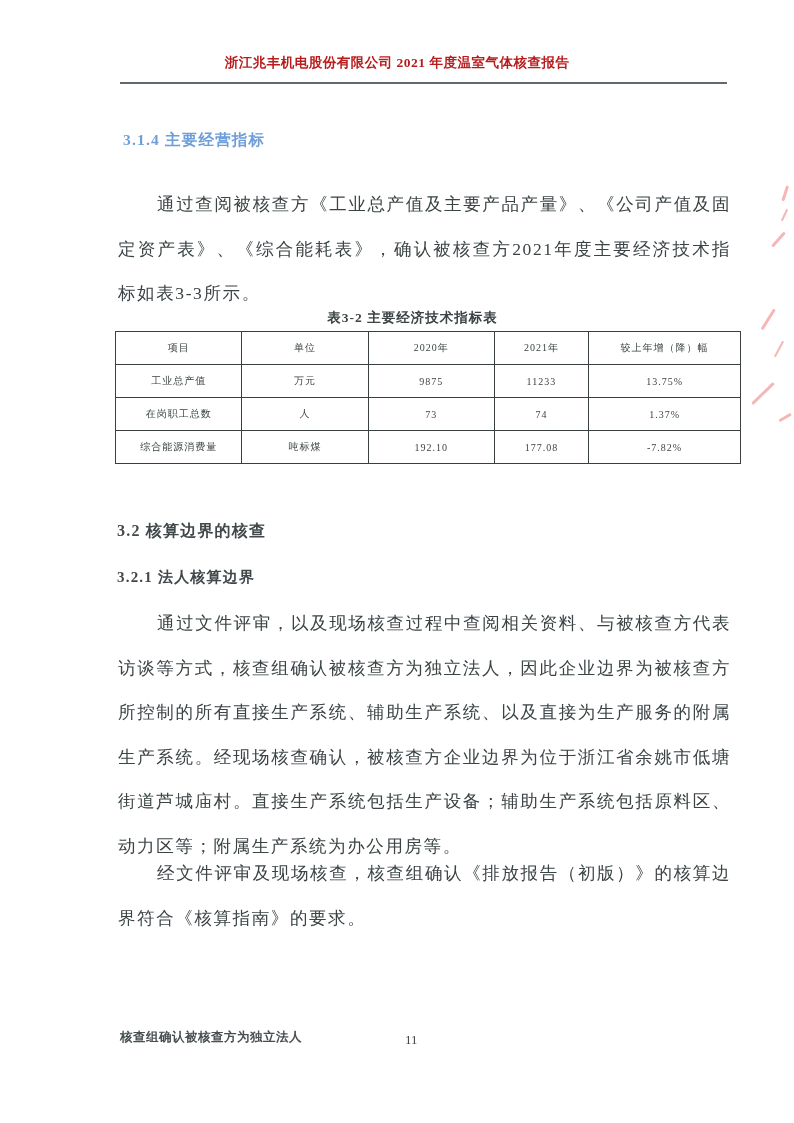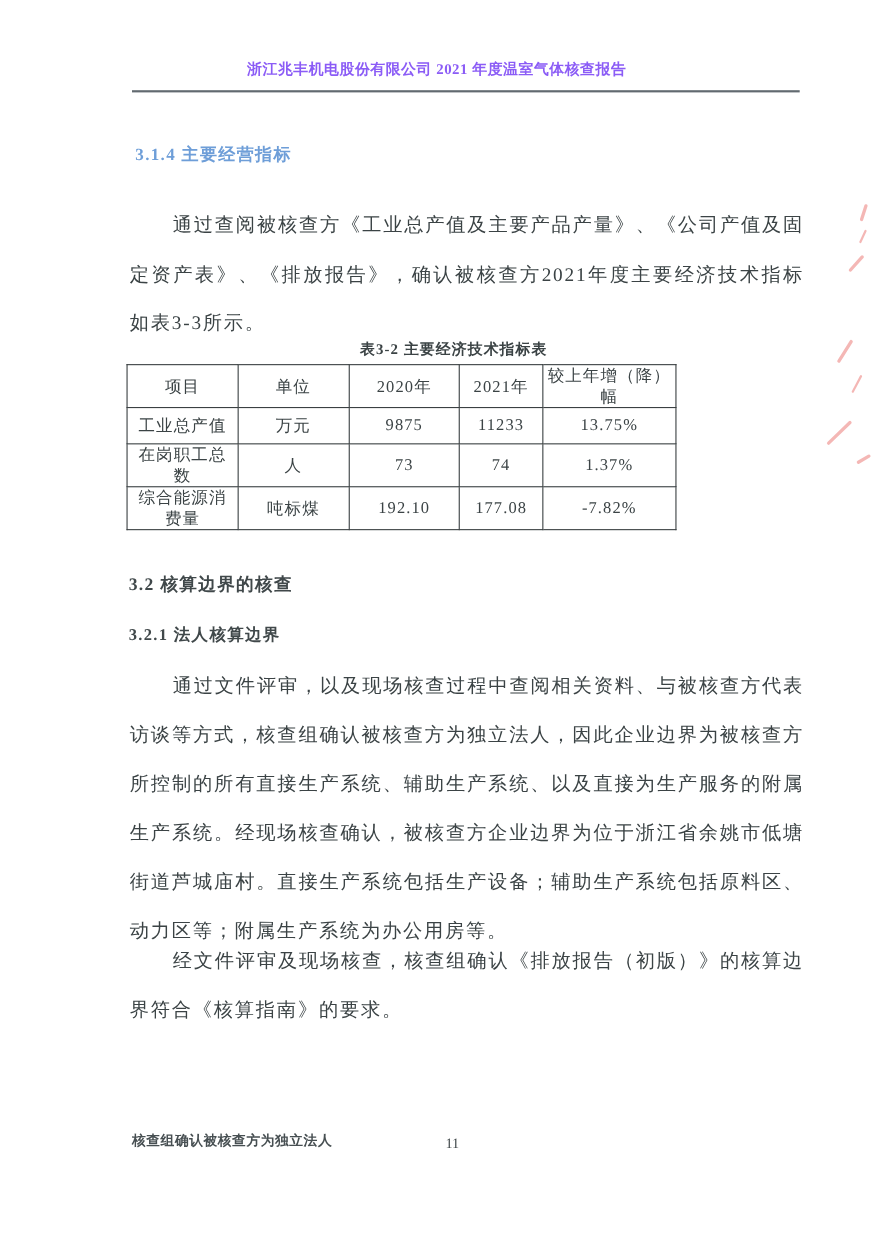--- a/index.html
+++ b/index.html
@@ -9,21 +9,21 @@
     margin:0 auto;
     background:#ffffff;
     overflow:hidden;
     font-family:"Liberation Serif","DejaVu Serif",serif;
     color:#3b4345;
   }
   .header-title {
     position:absolute; top:54px; left:0; width:100%;
     text-align:center;
     font-size:13.5px; font-weight:600;
-    color:#8b5cf6;
+    color:#b91c1c;
     letter-spacing:0.5px;
   }
   .header-rule {
     position:absolute; top:82px; left:120px; right:67px;
     border-top:2px solid #626a70;
   }
   .h-blue {
     position:absolute; left:123px; top:130px;
     font-size:15.5px; font-weight:bold;
     color:#6e9ed8;
@@ -51,24 +51,24 @@
   .p2 { top:601px; }
   .p3 { top:851px; }
   .table-caption {
     position:absolute; left:115px; top:309px; width:595px;
     text-align:center;
     font-size:13.5px; font-weight:bold;
     color:#3b4345;
     letter-spacing:1px;
   }
   table.metrics {
-    position:absolute; left:115px; top:331px; width:500px;
+    position:absolute; left:115px; top:331px; width:626px;
     border-collapse:collapse;
     table-layout:fixed;
-    font-size:15px;
+    font-size:10px;
     color:#3b4345;
   }
   table.metrics td, table.metrics th {
     border:1px solid #3a4042;
     height:32px;
     text-align:center;
     vertical-align:middle;
     font-weight:normal;
     letter-spacing:1px;
     padding:0 2px;
@@ -101,21 +101,21 @@
 </head>
 <body>
 
 <div class="page">
 
   <div class="header-title">浙江兆丰机电股份有限公司 2021 年度温室气体核查报告</div>
   <div class="header-rule"></div>
 
   <div class="h-blue">3.1.4 主要经营指标</div>
 
-  <div class="para p1">通过查阅被核查方《工业总产值及主要产品产量》、《公司产值及固定资产表》、《排放报告》，确认被核查方2021年度主要经济技术指标如表3-3所示。</div>
+  <div class="para p1">通过查阅被核查方《工业总产值及主要产品产量》、《公司产值及固定资产表》、《综合能耗表》，确认被核查方2021年度主要经济技术指标如表3-3所示。</div>
 
   <div class="table-caption">表3-2 主要经济技术指标表</div>
 
   <table class="metrics">
     <colgroup>
       <col style="width:20.2%">
         <col style="width:20.2%">
         <col style="width:20.2%">
         <col style="width:15.1%">
         <col style="width:24.3%">

